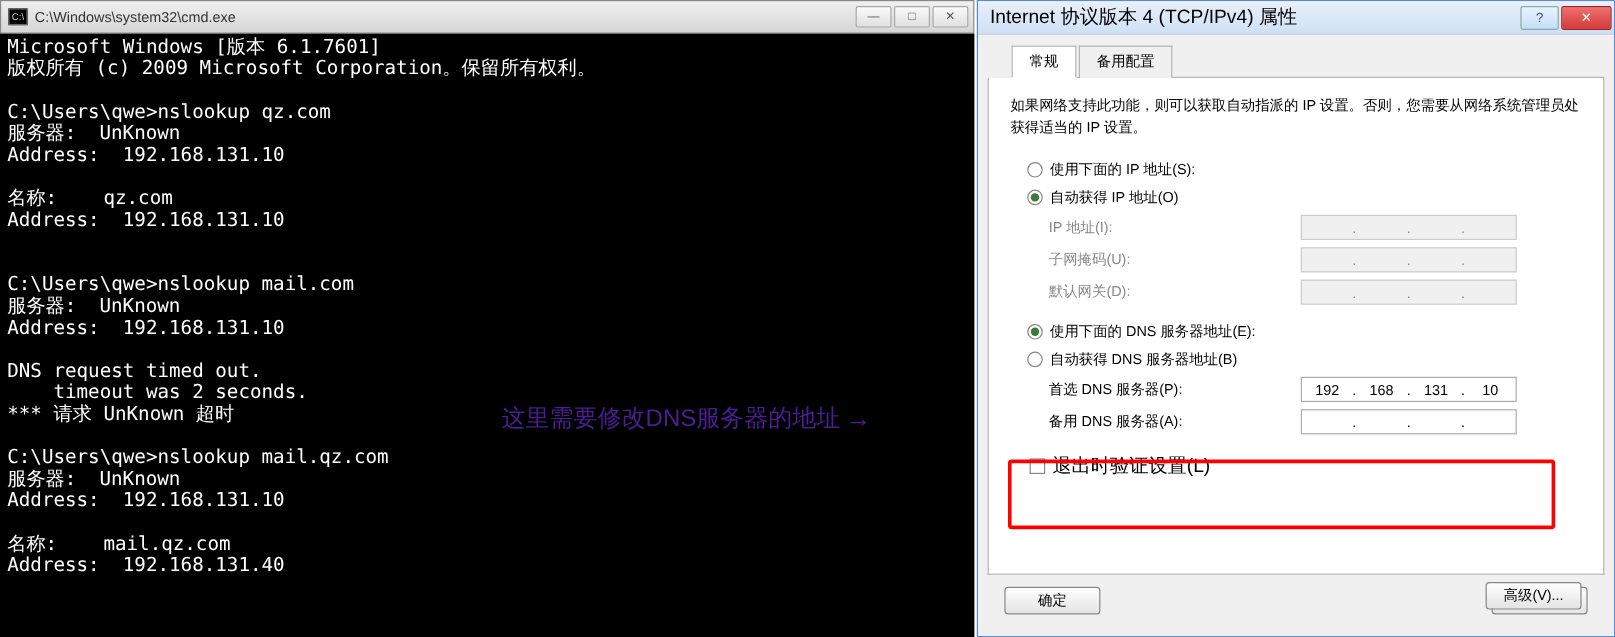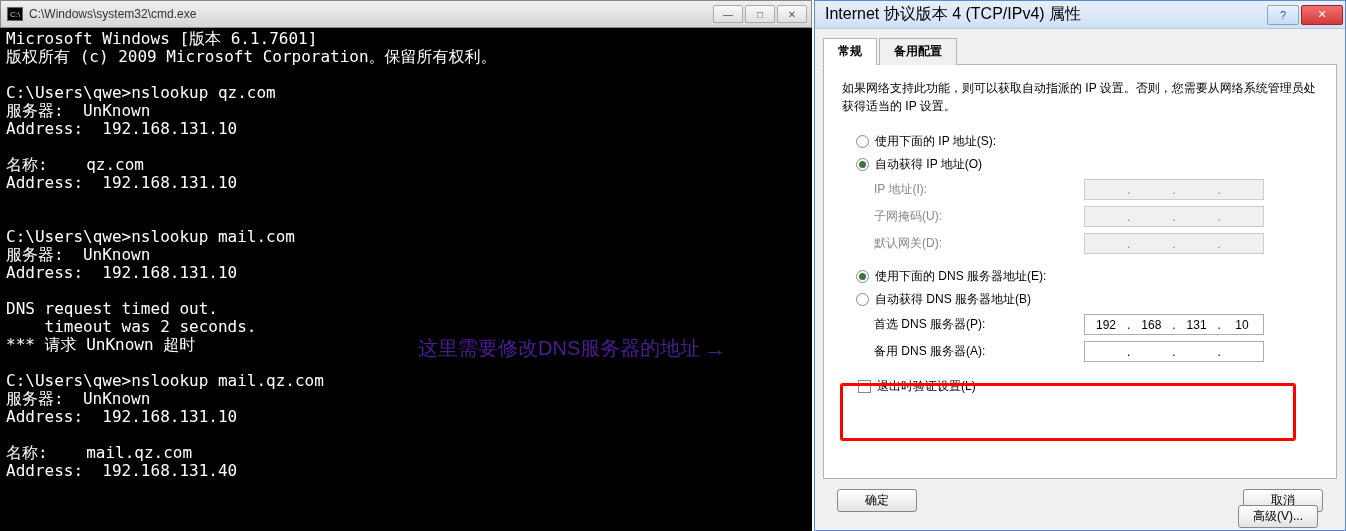--- a/index.html
+++ b/index.html
@@ -19,40 +19,40 @@
 .annotation-arrow { display: inline-block; font-size: 22px; margin-left: 4px; }
 
 
 .dlg { position: absolute; left: 814px; top: 0; width: 532px; height: 531px; background: #f0f0f0; border: 1px solid #5a8ad6; }
 .dlg-titlebar { height: 28px; background: linear-gradient(#e8f0fa, #cfe0f5); display: flex; align-items: center; padding-left: 10px; border-bottom: 1px solid #b8c8e0; }
 .dlg-title { flex: 1; font-size: 16px; color: #000; }
 .dlg-tbtns { display: flex; }
 .dlg-tbtn { width: 32px; height: 20px; border: 1px solid #8aa; background: linear-gradient(#e8f4ff,#c5ddf5); display: flex; align-items: center; justify-content: center; font-size: 11px; color: #357; margin-right: 2px; border-radius: 2px; }
 .dlg-tbtn.close { background: linear-gradient(#f07070,#d43a3a); color: #fff; border-color: #a02020; width: 42px; }
 .dlg-content { padding: 8px; height: calc(100% - 28px); background: #f0f0f0; display: flex; flex-direction: column; }
-.tabs { display: flex; border-bottom: 1px solid #b5b5b5; margin-left: 0; font-weight: bold; }
+.tabs { display: flex; border-bottom: 1px solid #b5b5b5; margin-left: 20px; }
 .tab { padding: 4px 14px; border: 1px solid #b5b5b5; border-bottom: none; background: #f0f0f0; font-size: 12px; margin-right: 2px; position: relative; top: 1px; }
 .tab.active { background: #fff; border-bottom: 1px solid #fff; }
 .tabpane { background: #fff; border: 1px solid #b5b5b5; border-top: none; flex: 1; padding: 14px 18px; position: relative; }
 .desc { font-size: 12px; color: #000; line-height: 18px; margin-bottom: 18px; }
 .radio-row { display: flex; align-items: center; margin: 6px 0 6px 14px; font-size: 12px; }
 .radio { width: 13px; height: 13px; border: 1px solid #888; border-radius: 50%; margin-right: 6px; display: flex; align-items: center; justify-content: center; background: #fff; }
 .radio.checked::after { content: ""; width: 7px; height: 7px; background: #3a7a3a; border-radius: 50%; }
 .field-group { margin-left: 32px; margin-top: 4px; margin-bottom: 14px; }
 .field-row { display: flex; align-items: center; margin: 6px 0; font-size: 12px; }
 .field-row.disabled { color: #888; }
 .field-label { width: 210px; white-space: nowrap; }
 .ipbox { width: 180px; height: 21px; border: 1px solid #abadb3; background: #fff; display: flex; align-items: center; justify-content: space-evenly; font-family: Tahoma, sans-serif; font-size: 12px; }
 .ipbox.disabled { background: #f0f0f0; border-color: #ccc; }
 .ipbox span.dot { color: #000; }
 .ipbox.disabled span.dot { color: #888; }
 .ipbox span.oct { width: 34px; text-align: center; }
-.checkbox-row { display: flex; align-items: center; margin: 16px 0 0 16px; font-size: 12px; text-align: center; }
+.checkbox-row { display: flex; align-items: center; margin: 16px 0 0 16px; font-size: 16px; text-align: center; }
 .checkbox { width: 13px; height: 13px; border: 1px solid #888; background: #fff; margin-right: 6px; }
-.adv-btn { position: absolute; right: 18px; top: 440px; }
+.adv-btn { position: absolute; right: 18px; top: 420px; }
 .btn { min-width: 80px; height: 23px; border: 1px solid #888; background: linear-gradient(#fefefe,#e4e4e4); font-size: 12px; padding: 0 12px; border-radius: 3px; cursor: default; }
 .dlg-buttons { display: flex; justify-content: space-between; gap: 2px; padding: 10px 14px; background: #f0f0f0; }
 .highlight-box { position: absolute; border: 3px solid #f00; border-radius: 3px; pointer-events: none; }
 </style>
 </head>
 <body>
 
 <div class="cmd-window">
   <div class="cmd-titlebar">
     <div class="cmd-icon">C:\</div>

